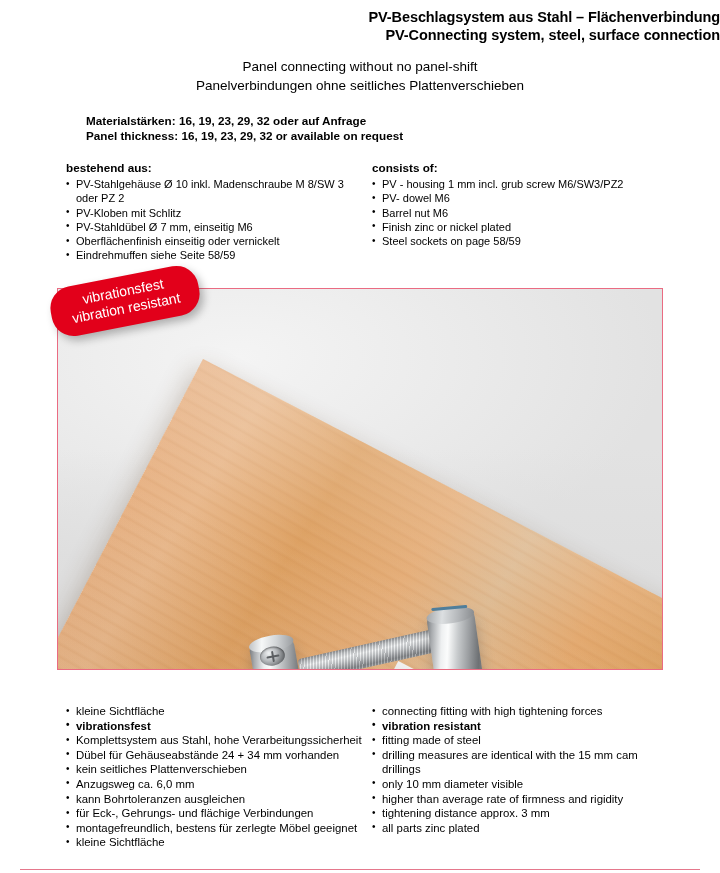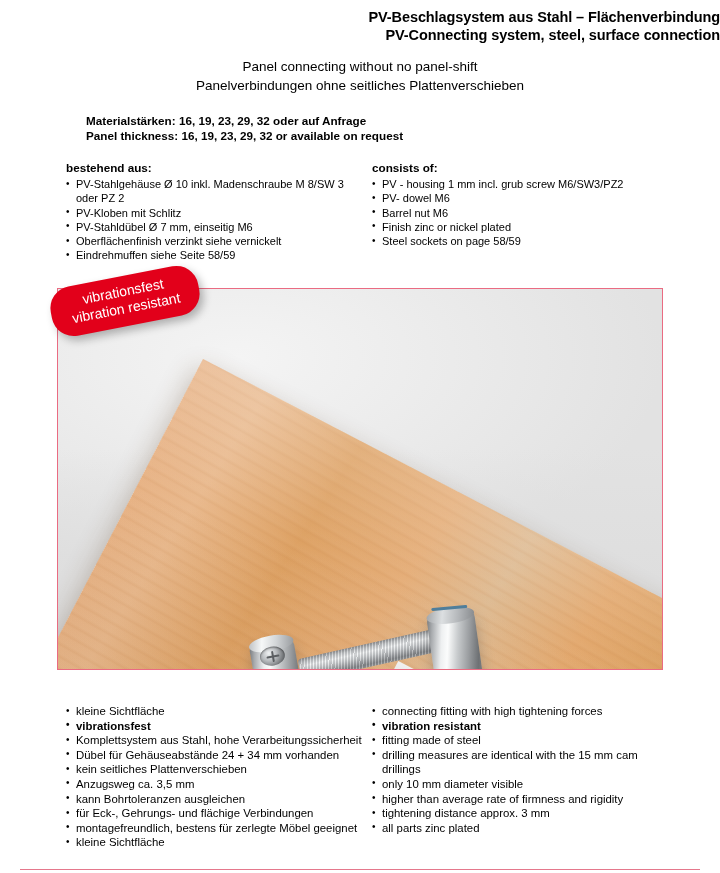--- a/index.html
+++ b/index.html
@@ -315,21 +315,21 @@
   <div>Panel thickness: 16, 19, 23, 29, 32 or available on request</div>
 </div>
 
 <div class="comp left">
   <div class="comp-head">bestehend aus:</div>
   <ul class="bullets">
     <li>PV-Stahlgehäuse Ø 10 inkl. Madenschraube M 8/SW 3</li>
     <li class="cont">oder PZ 2</li>
     <li>PV-Kloben mit Schlitz</li>
     <li>PV-Stahldübel Ø 7 mm, einseitig M6</li>
-    <li>Oberflächenfinish verzinkt siehe vernickelt</li>
+    <li>Oberflächenfinish einseitig oder vernickelt</li>
     <li>Eindrehmuffen siehe Seite 58/59</li>
   </ul>
 </div>
 
 <div class="comp right">
   <div class="comp-head">consists of:</div>
   <ul class="bullets">
     <li>PV - housing 1 mm incl. grub screw M6/SW3/PZ2</li>
     <li>PV- dowel M6</li>
     <li>Barrel nut M6</li>
@@ -373,21 +373,21 @@
   <div>vibration resistant</div>
 </div>
 
 <div class="features left">
   <ul class="bullets">
     <li>kleine Sichtfläche</li>
     <li class="b">vibrationsfest</li>
     <li>Komplettsystem aus Stahl, hohe Verarbeitungssicherheit</li>
     <li>Dübel für Gehäuseabstände 24 + 34 mm vorhanden</li>
     <li>kein seitliches Plattenverschieben</li>
-    <li>Anzugsweg ca. 3,5 mm</li>
+    <li>Anzugsweg ca. 6,0 mm</li>
     <li>kann Bohrtoleranzen ausgleichen</li>
     <li>für Eck-, Gehrungs- und flächige Verbindungen</li>
     <li>montagefreundlich, bestens für zerlegte Möbel geeignet</li>
     <li>kleine Sichtfläche</li>
   </ul>
 </div>
 
 <div class="features right">
   <ul class="bullets">
     <li>connecting fitting with high tightening forces</li>

